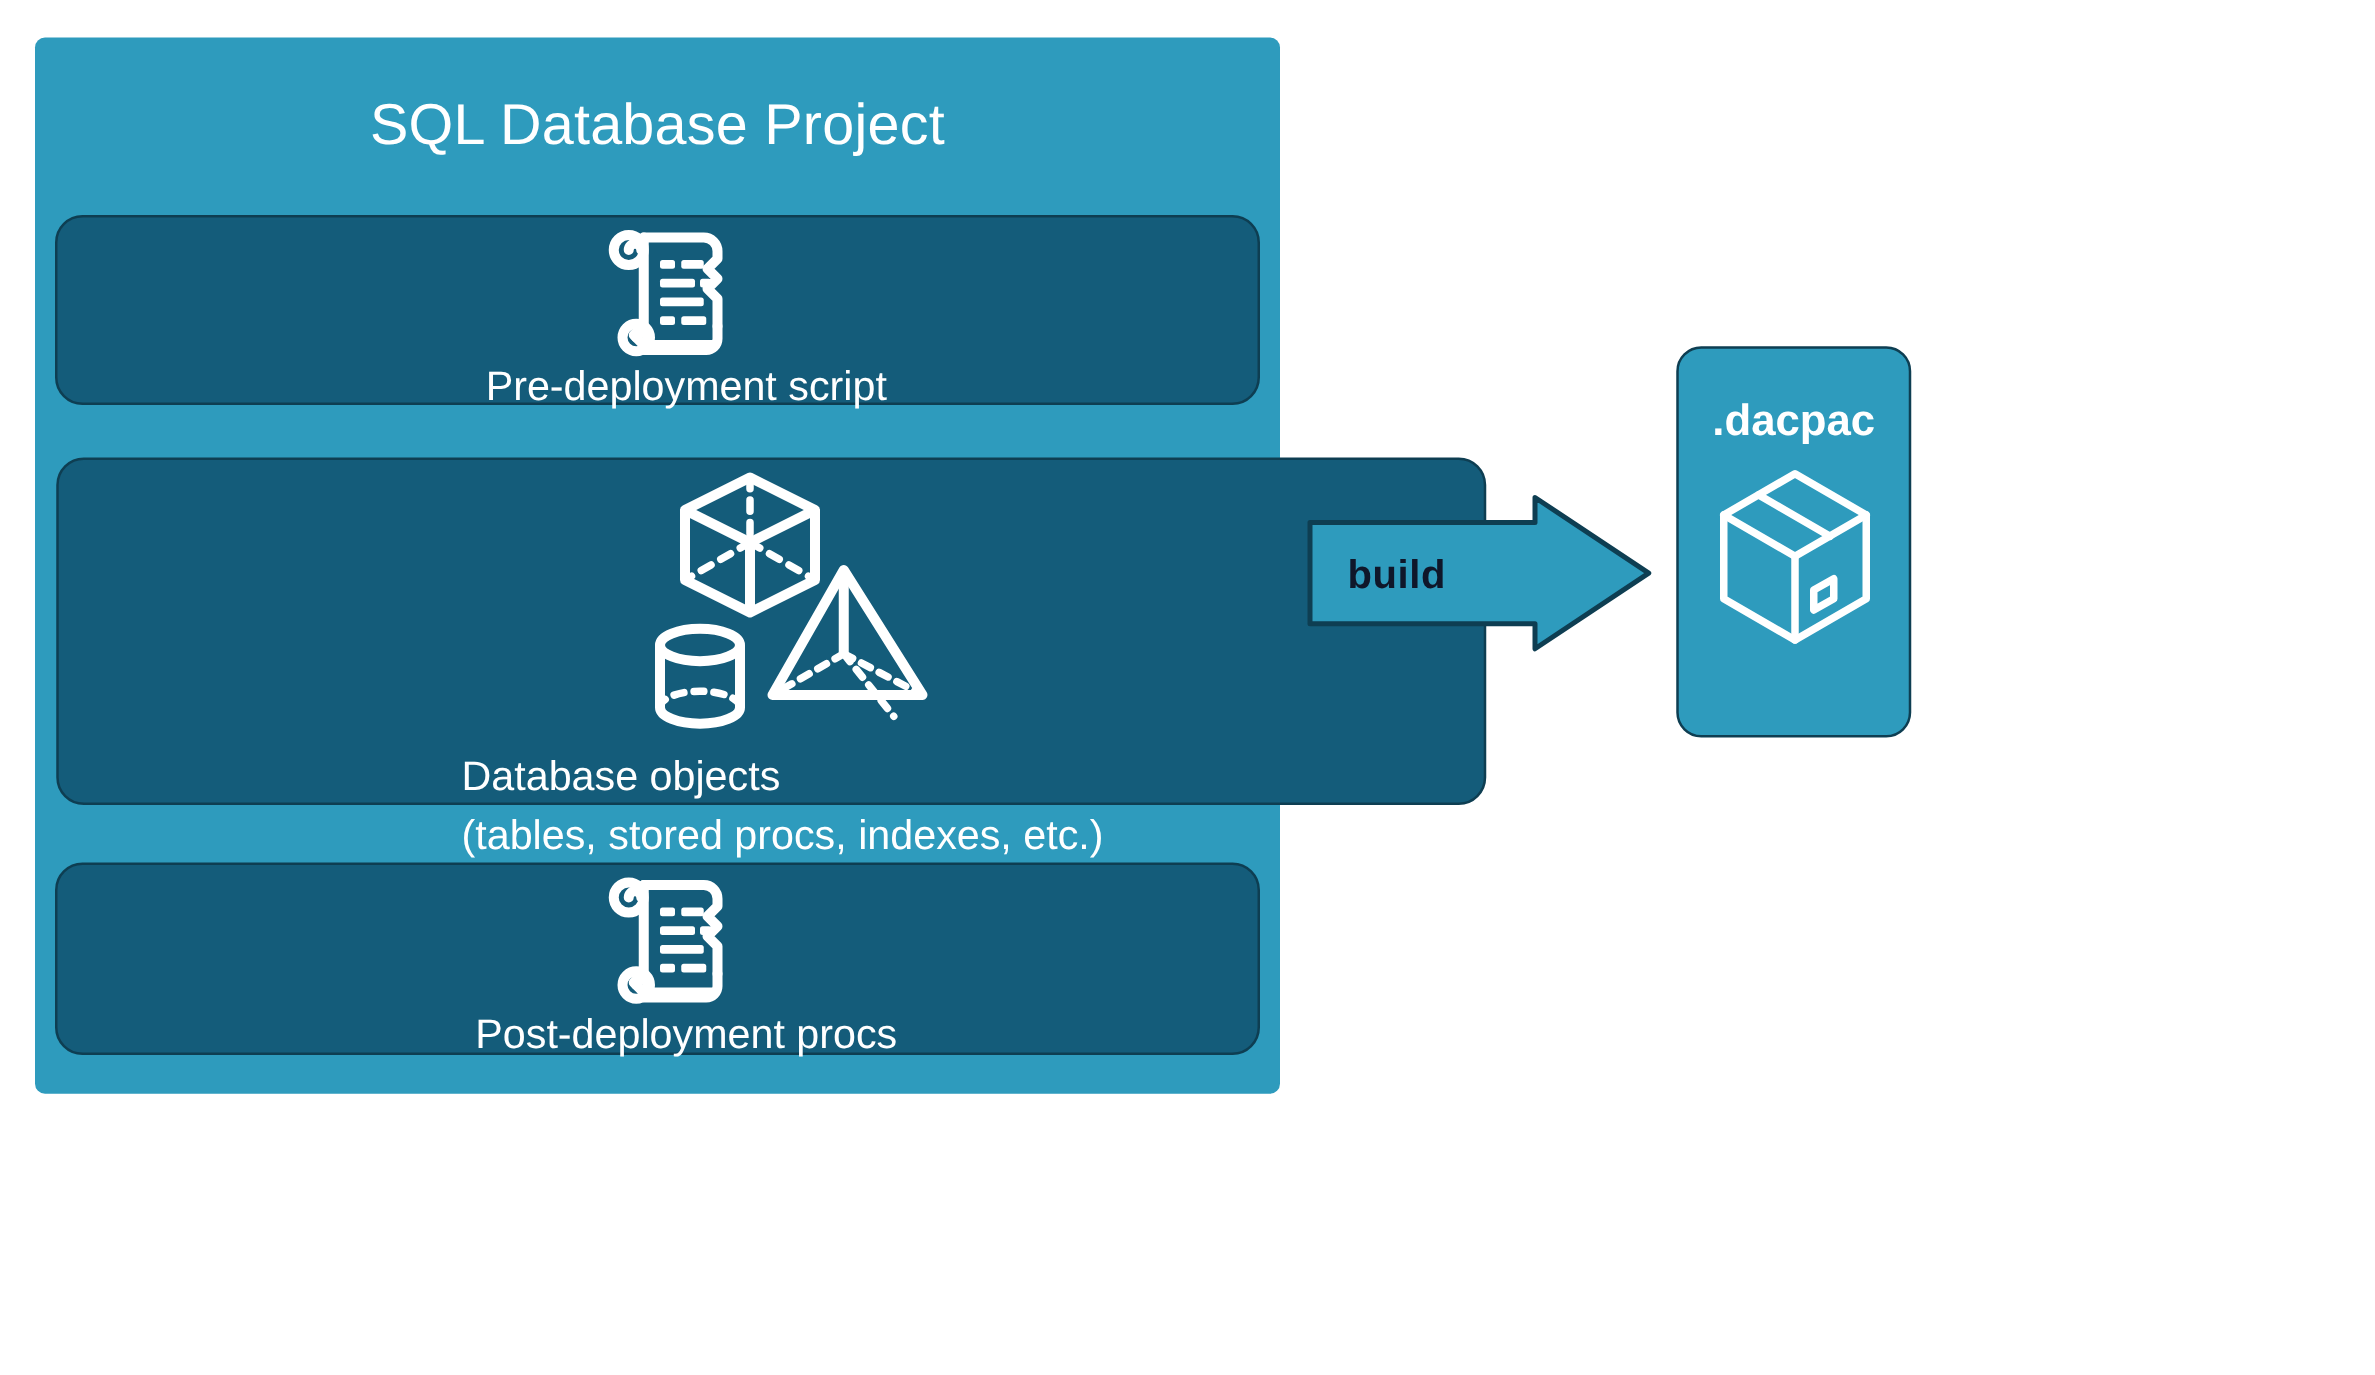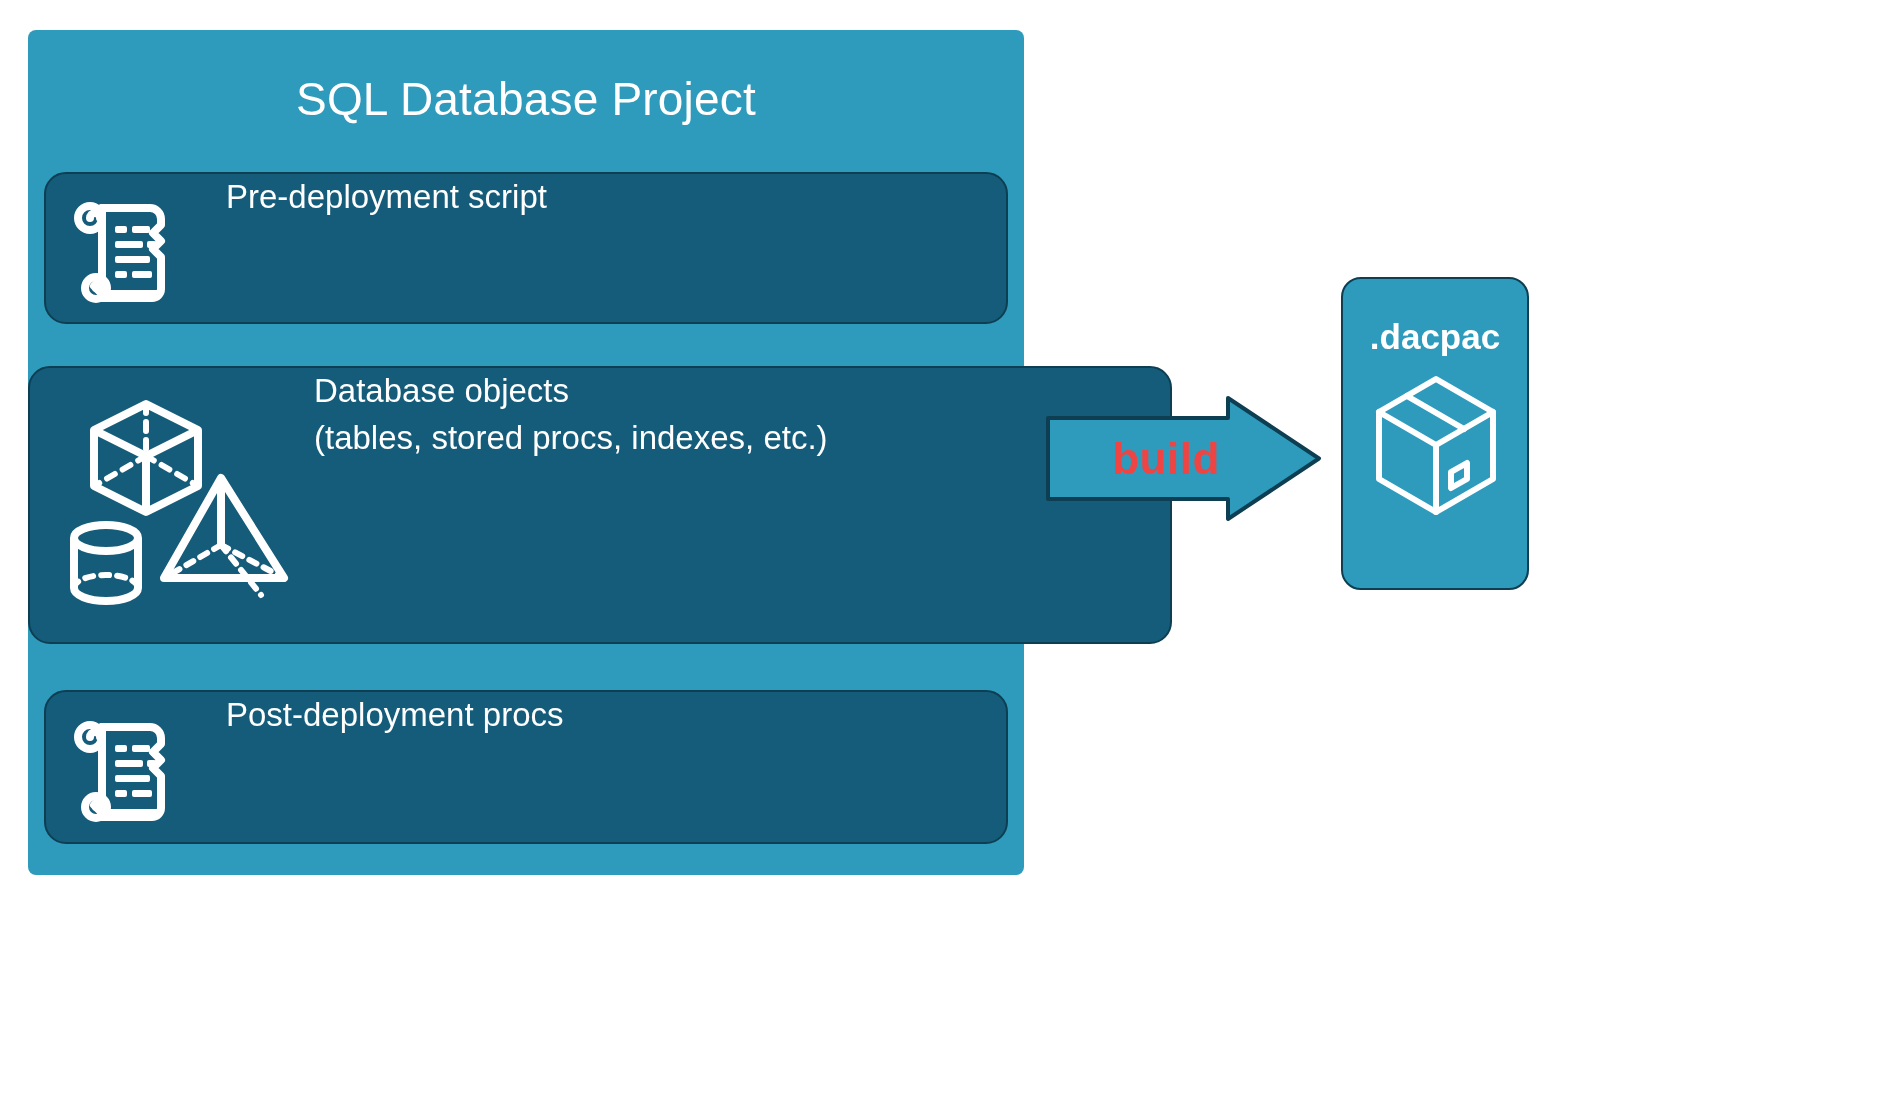--- a/index.html
+++ b/index.html
@@ -50,23 +50,25 @@
   }
 
   
   .card {
     position: absolute;
     background: #145C7A;
     border: 2px solid #0E3E52;
     border-radius: 22px;
     box-sizing: border-box;
     display: flex;
+    align-items: center;
+    flex-direction: column;
   }
   .card-pre  { left: 16px; top: 142px; width: 964px; height: 152px; }
-  .card-obj  { left: 0; top: 336px; width: 1144px; height: 278px; }
+  .card-obj  { left: 17px; top: 336px; width: 1144px; height: 278px; }
   .card-post { left: 16px; top: 660px; width: 964px; height: 154px; }
 
   .card-icon {
     flex: 0 0 auto;
     margin-left: 26px;
     display: flex;
     align-items: center;
     justify-content: center;
   }
   .card-icon-wide { width: 240px; }
@@ -88,23 +90,23 @@
     left: 1046px;
     top: 396px;
     width: 275px;
     height: 125px;
   }
   .build-label {
     position: absolute;
     left: 1078px;
     top: 417px;
     width: 176px;
-    text-align: center;
-    color: #ef4444;
-    font-size: 44px;
+    text-align: left;
+    color: #0f172a;
+    font-size: 32px;
     font-weight: bold;
     letter-spacing: 0.5px;
     line-height: 84px;
   }
 
   
   .dacpac-card {
     position: absolute;
     left: 1341px;
     top: 277px;

